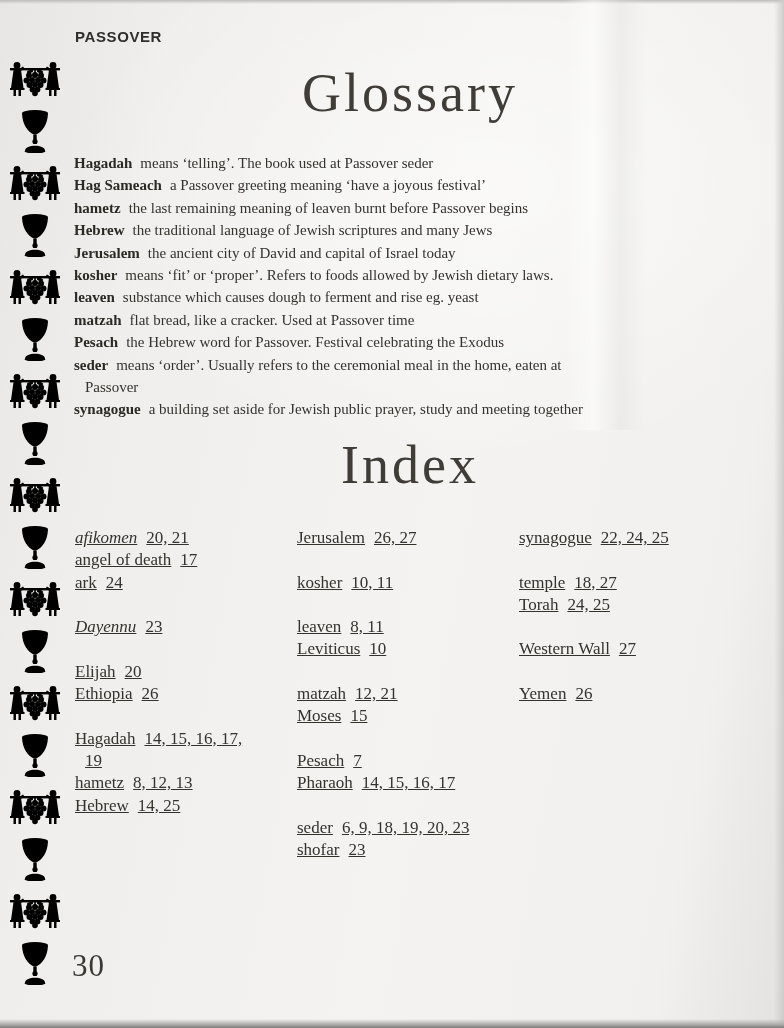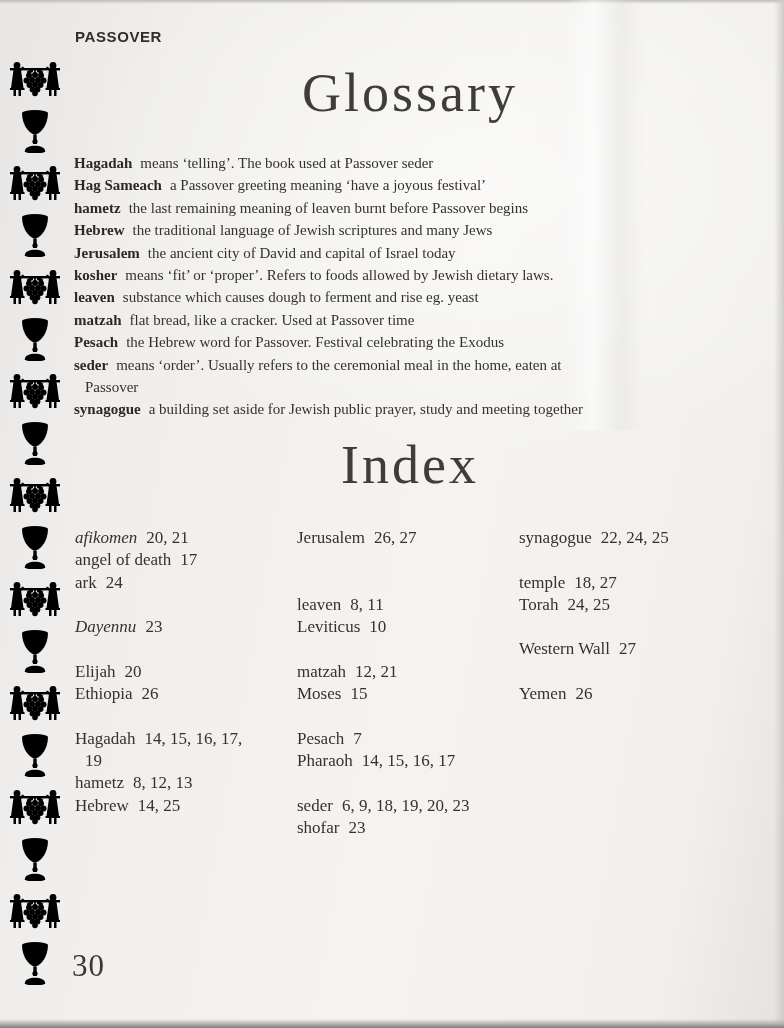--- a/index.html
+++ b/index.html
@@ -43,21 +43,21 @@
     font-size:15px;line-height:22.4px;
   }
   .g-entry{padding-left:11px;text-indent:-11px;white-space:nowrap;}
   .g-entry .term{font-weight:700;margin-right:8px;color:#2c2925;}
   .g-wrap2{padding-left:11px;}
 
   .index-grid{
     position:absolute;top:528px;left:75px;right:18px;
     display:flex;font-size:17px;
   }
-  .idx-col{flex:0 0 222px;}
+  .idx-col{flex:0 0 222px;text-decoration:underline;}
   .idx-col:last-child{flex:1 1 auto;}
   .idx-row{height:22.3px;white-space:nowrap;}
   .idx-row .iterm{margin-right:9px;}
   .idx-row .it{font-style:italic;}
   .idx-row.cont{padding-left:10px;}
 
   .ornament-column{
     position:absolute;top:58px;left:6px;width:58px;
     display:flex;flex-direction:column;align-items:center;
   }
@@ -247,20 +247,21 @@
         <div class="idx-row"><span class="iterm">Ethiopia</span><span class="ipages">26</span></div>
         <div class="idx-row"></div>
         <div class="idx-row"><span class="iterm">Hagadah</span><span class="ipages">14, 15, 16, 17,</span></div>
         <div class="idx-row cont">19</div>
         <div class="idx-row"><span class="iterm">hametz</span><span class="ipages">8, 12, 13</span></div>
         <div class="idx-row"><span class="iterm">Hebrew</span><span class="ipages">14, 25</span></div>
       </div>
     <div class="idx-col">
         <div class="idx-row"><span class="iterm">Jerusalem</span><span class="ipages">26, 27</span></div>
         <div class="idx-row"></div>
+        <div class="idx-row"><span class="iterm">kosher</span><span class="ipages">10, 11</span></div>
         <div class="idx-row"></div>
         <div class="idx-row"><span class="iterm">leaven</span><span class="ipages">8, 11</span></div>
         <div class="idx-row"><span class="iterm">Leviticus</span><span class="ipages">10</span></div>
         <div class="idx-row"></div>
         <div class="idx-row"><span class="iterm">matzah</span><span class="ipages">12, 21</span></div>
         <div class="idx-row"><span class="iterm">Moses</span><span class="ipages">15</span></div>
         <div class="idx-row"></div>
         <div class="idx-row"><span class="iterm">Pesach</span><span class="ipages">7</span></div>
         <div class="idx-row"><span class="iterm">Pharaoh</span><span class="ipages">14, 15, 16, 17</span></div>
         <div class="idx-row"></div>

